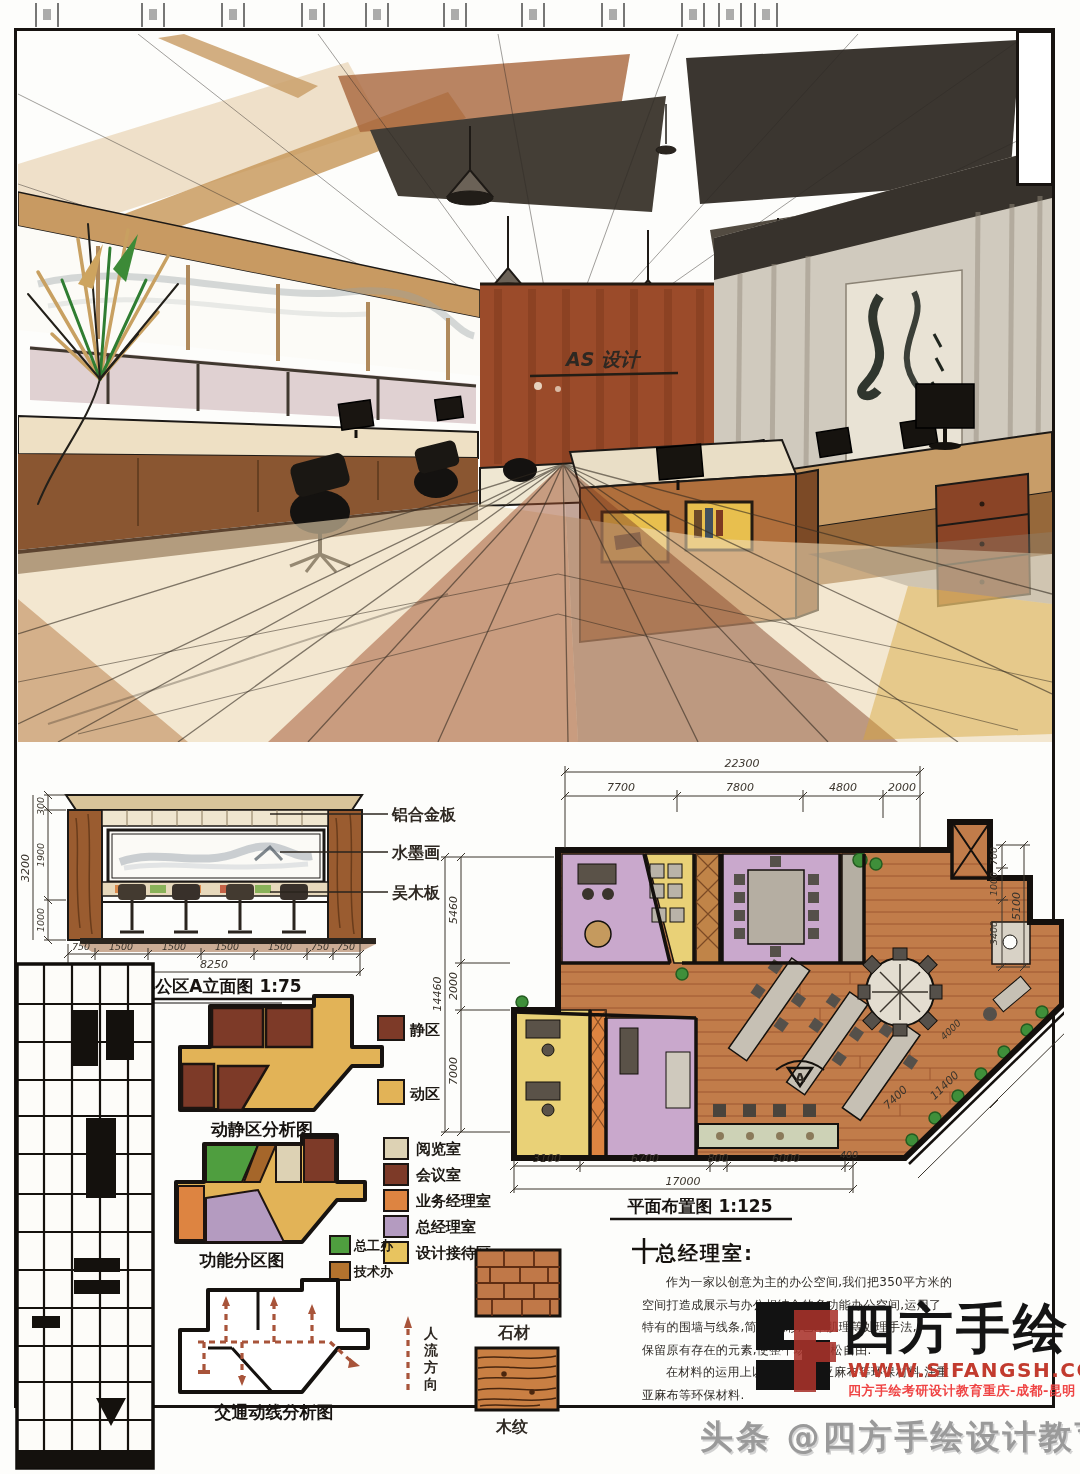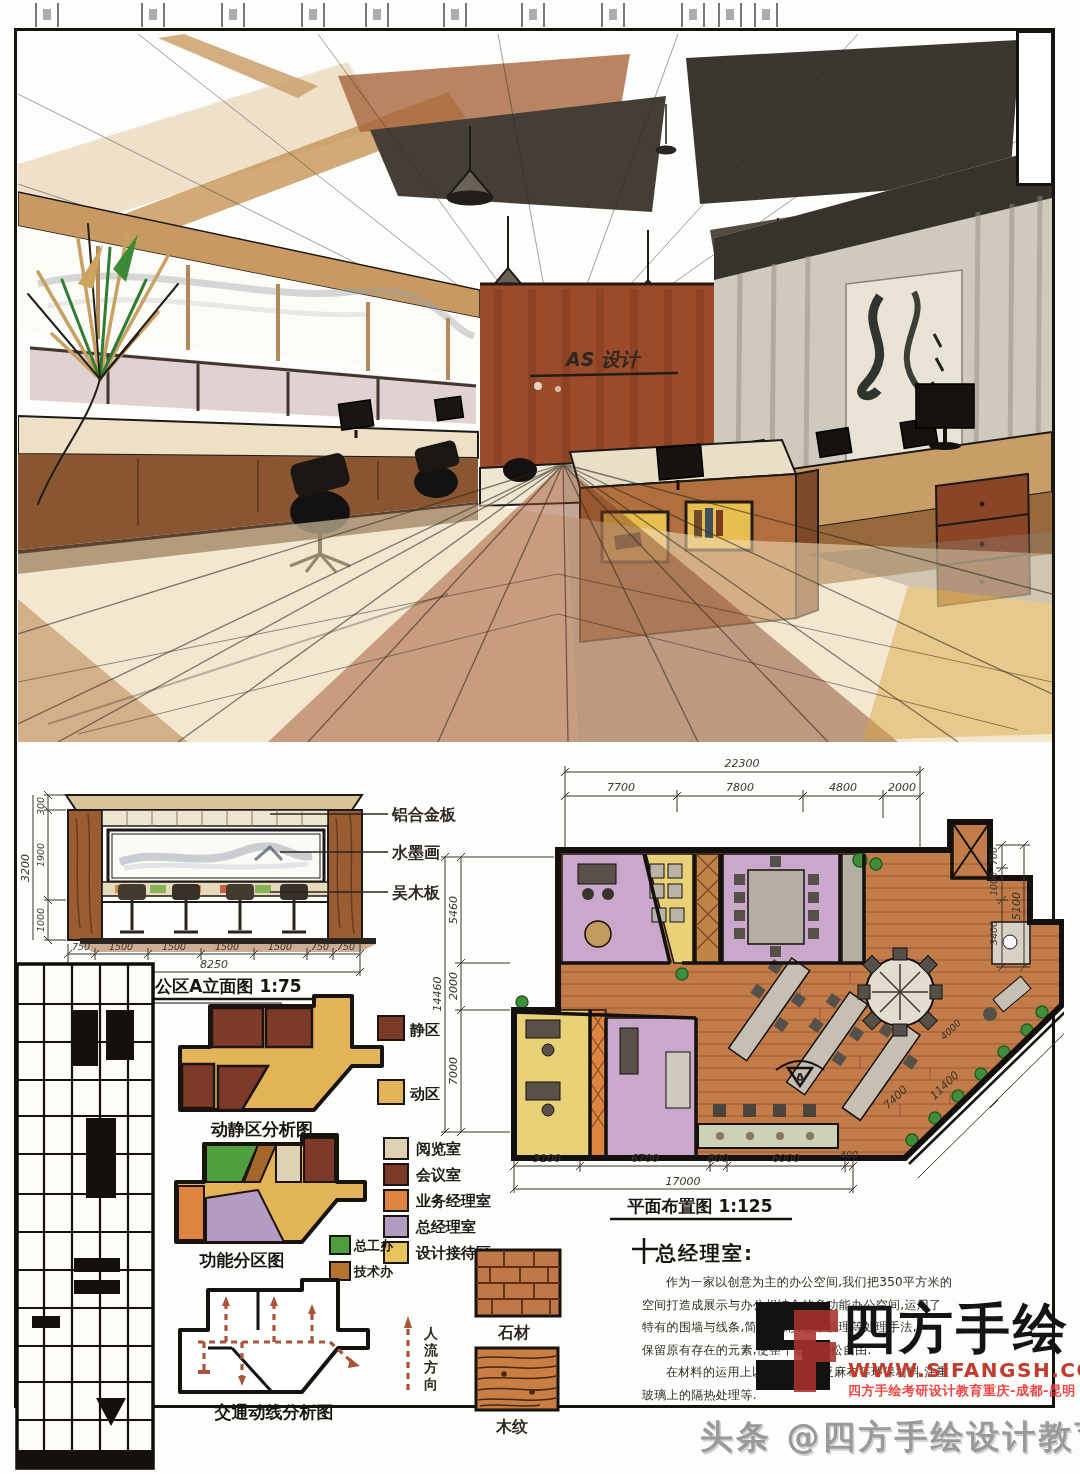--- a/index.html
+++ b/index.html
@@ -781,21 +781,21 @@
     <svg width="414" height="26" style="position:absolute;left:-10px;top:-2px">
       <line x1="12" y1="0" x2="12" y2="26" stroke="#16120e" stroke-width="2.5"></line>
       <line x1="0" y1="11" x2="26" y2="11" stroke="#16120e" stroke-width="2.5"></line>
     </svg>
     <div class="notes-title">总经理室:</div>
     <p class="ind">作为一家以创意为主的办公空间,我们把350平方米的</p>
     <p>空间打造成展示与办公相结合的多功能办公空间,运用了</p>
     <p>特有的围墙与线条,简洁,色彩,艺术肌理等处理手法,</p>
     <p>保留原有存在的元素,使整个场所轻松自由.</p>
     <p class="ind">在材料的运用上以石材,木材,亚麻布等环保材料,注重</p>
-    <p>玻璃上的隔热处理等.</p>
+    <p>亚麻布等环保材料.</p>
   </div>
 
   <svg class="abs" style="left:742px;top:1296px" width="100" height="100" viewBox="0 0 100 100">
     <path d="M14,6 H88 V34 H42 V44 H88 V94 H14 V64 H60 V54 H14 Z" fill="#121212"></path>
     <path d="M52,14 H96 V36 H74 V46 H94 V66 H74 V96 H52 Z" fill="#a8322a" opacity="0.88"></path>
   </svg>
   <div class="abs brand" style="left:842px;top:1302px;">四方手绘</div>
   <div class="abs wurl" style="left:848px;top:1358px;">WWW.SIFANGSH.COM</div>
   <div class="abs wtag" style="left:848px;top:1382px;">四方手绘考研设计教育重庆-成都-昆明</div>
   <div class="abs footer" style="left:700px;top:1415px;">头条 @四方手绘设计教育</div>

